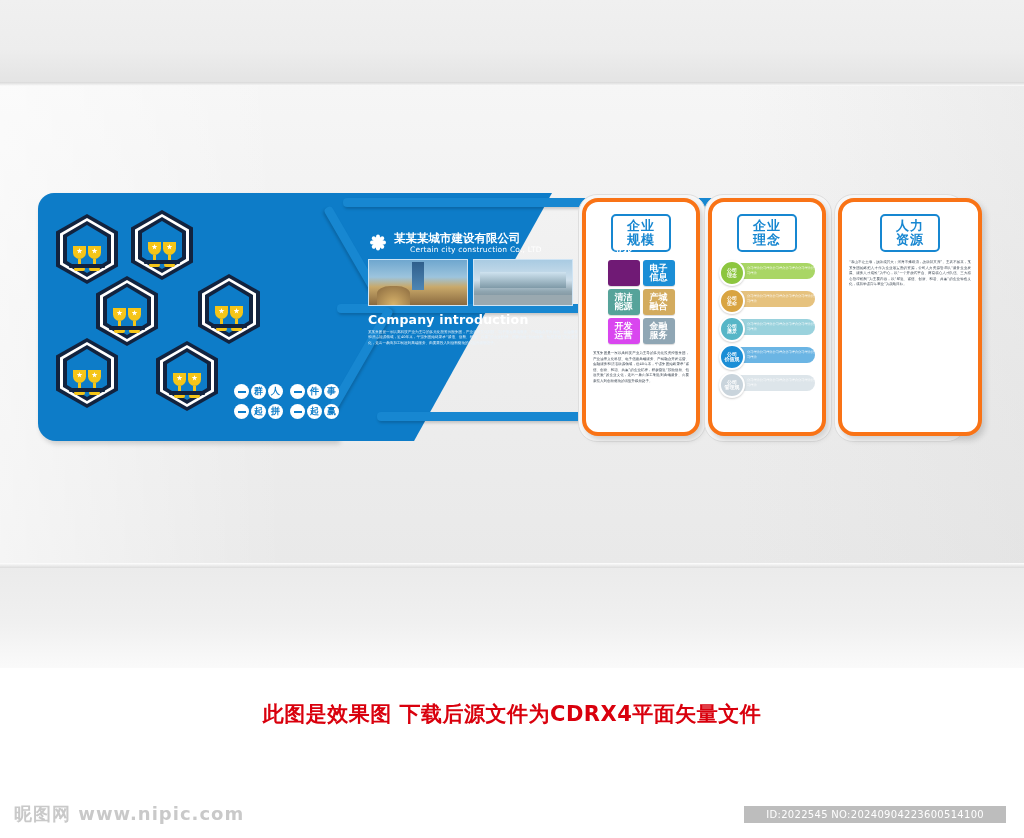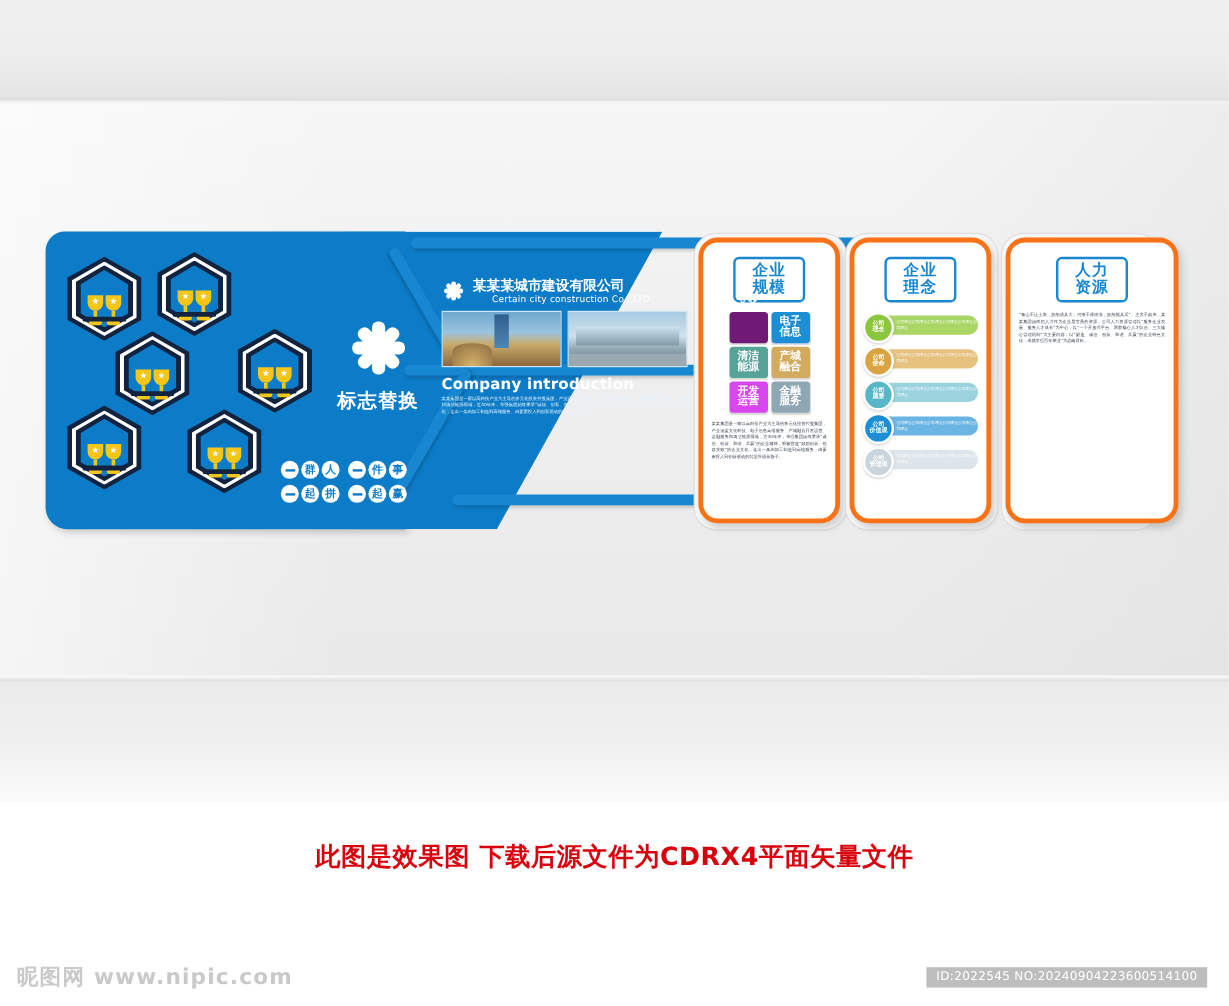--- a/index.html
+++ b/index.html
@@ -165,21 +165,21 @@
   
   .cap-red{position:absolute;left:0;top:700px;width:1024px;text-align:center;
      color:#d9000d;font-size:21px;font-weight:bold;letter-spacing:.5px;}
   .cap-blk{position:absolute;left:62px;top:736px;width:900px;text-align:center;
      color:#111;font-size:19px;font-weight:bold;line-height:1.45;}
 
   .footer{position:absolute;left:0;top:796px;width:1024px;height:42px;background:#fff;}
   .wm{position:absolute;left:14px;top:6px;color:#c9c9c9;font-size:18px;font-weight:bold;
      letter-spacing:1px;}
   .idtag{position:absolute;right:18px;top:10px;background:#bdbdbd;color:#fff;font-size:10px;
-     padding:3px 8px;letter-spacing:.3px;}
+     padding:3px 22px;letter-spacing:.3px;}
 </style>
 </head>
 <body>
 
 <div class="stage">
 
   <div class="room">
     <div class="ceiling"></div>
     <div class="ceil-line"></div>
     <div class="wall"></div>
@@ -327,33 +327,20 @@
         <div class="cup">
             <div class="bowl"></div>
             <div class="star"></div>
             <div class="stem"></div>
             <div class="base"></div>
           </div>
       </div>
       <div class="plinth"></div>
     </div>
 
-    <div class="logo-block">
-      <div class="flower" id="flower-big">
-          <span style="margin-left: -5.5px; margin-top: -26px; height: 22px; width: 11px; transform: rotate(0deg) translateY(4px); transform-origin: 50% 26px;"></span>
-          <span style="margin-left: -5.5px; margin-top: -26px; height: 22px; width: 11px; transform: rotate(45deg) translateY(4px); transform-origin: 50% 26px;"></span>
-          <span style="margin-left: -5.5px; margin-top: -26px; height: 22px; width: 11px; transform: rotate(90deg) translateY(4px); transform-origin: 50% 26px;"></span>
-          <span style="margin-left: -5.5px; margin-top: -26px; height: 22px; width: 11px; transform: rotate(135deg) translateY(4px); transform-origin: 50% 26px;"></span>
-          <span style="margin-left: -5.5px; margin-top: -26px; height: 22px; width: 11px; transform: rotate(180deg) translateY(4px); transform-origin: 50% 26px;"></span>
-          <span style="margin-left: -5.5px; margin-top: -26px; height: 22px; width: 11px; transform: rotate(225deg) translateY(4px); transform-origin: 50% 26px;"></span>
-          <span style="margin-left: -5.5px; margin-top: -26px; height: 22px; width: 11px; transform: rotate(270deg) translateY(4px); transform-origin: 50% 26px;"></span>
-          <span style="margin-left: -5.5px; margin-top: -26px; height: 22px; width: 11px; transform: rotate(315deg) translateY(4px); transform-origin: 50% 26px;"></span>
-        </div>
-      <div class="logo-cn">标志替换</div>
-    </div>
 
     <div class="comp">
       <div class="comp-head">
         <div class="mini-flower" id="flower-small">
             <span style="margin-left: -2px; margin-top: -9.5px; height: 8px; width: 4px; transform: rotate(0deg) translateY(1.5px); transform-origin: 50% 9.5px;"></span>
             <span style="margin-left: -2px; margin-top: -9.5px; height: 8px; width: 4px; transform: rotate(45deg) translateY(1.5px); transform-origin: 50% 9.5px;"></span>
             <span style="margin-left: -2px; margin-top: -9.5px; height: 8px; width: 4px; transform: rotate(90deg) translateY(1.5px); transform-origin: 50% 9.5px;"></span>
             <span style="margin-left: -2px; margin-top: -9.5px; height: 8px; width: 4px; transform: rotate(135deg) translateY(1.5px); transform-origin: 50% 9.5px;"></span>
             <span style="margin-left: -2px; margin-top: -9.5px; height: 8px; width: 4px; transform: rotate(180deg) translateY(1.5px); transform-origin: 50% 9.5px;"></span>
             <span style="margin-left: -2px; margin-top: -9.5px; height: 8px; width: 4px; transform: rotate(225deg) translateY(1.5px); transform-origin: 50% 9.5px;"></span>

